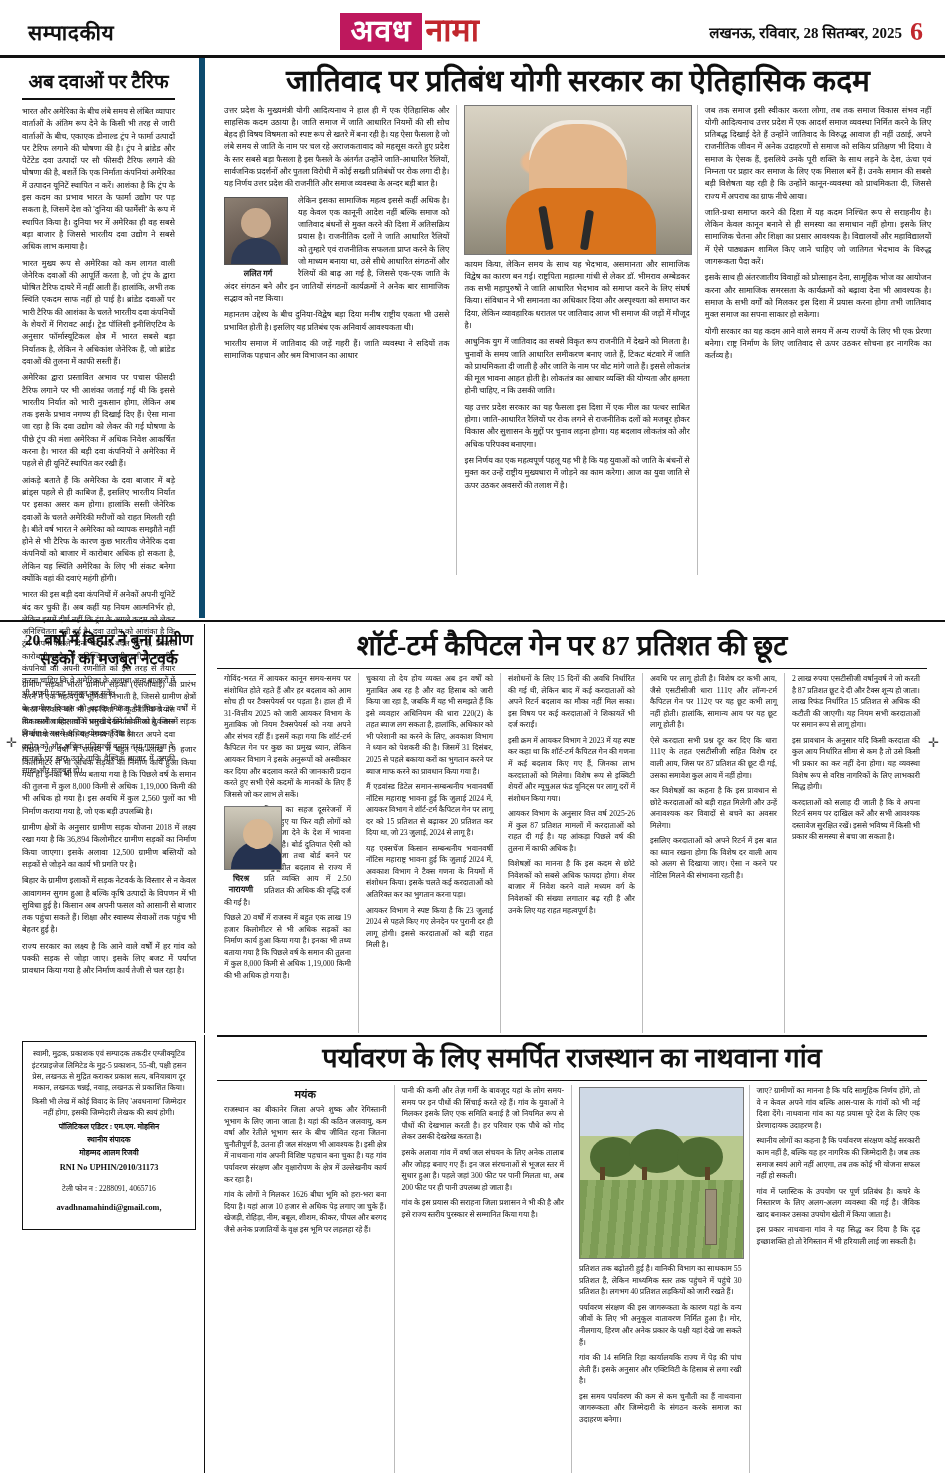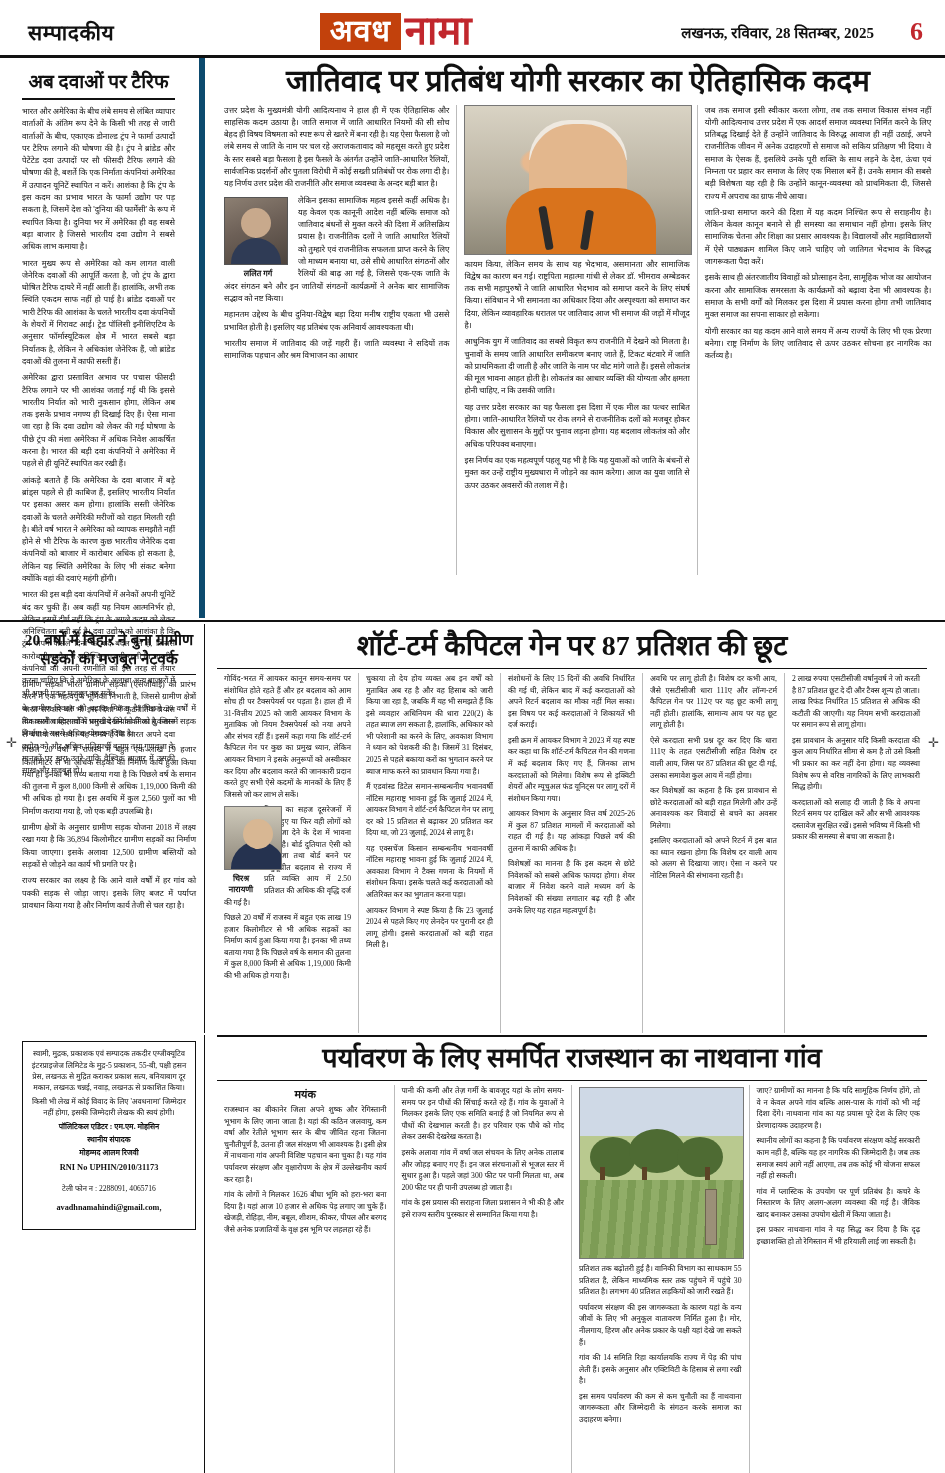--- a/index.html
+++ b/index.html
@@ -20,28 +20,28 @@
     display:flex;align-items:center;justify-content:space-between;
     padding:14px 22px 6px 28px;
     border-bottom:3px solid #111;
     height:58px;box-sizing:border-box;
   }
   .masthead-left{
     font-size:21px;font-weight:bold;letter-spacing:.5px;
   }
   .logo-wrap{display:flex;align-items:center;gap:2px;}
   .logo-box{
-    background:#c2410c;color:#fff;font-size:30px;font-weight:bold;
+    background:#be185d;color:#fff;font-size:30px;font-weight:bold;
     padding:2px 10px 4px 10px;line-height:1.05;letter-spacing:1px;
   }
   .logo-red{
-    color:#c1272d;font-size:40px;font-weight:bold;line-height:1.05;
+    color:#c1272d;font-size:32px;font-weight:bold;line-height:1.05;
     padding:2px 4px 4px 2px;
   }
-  .masthead-right{display:flex;align-items:center;gap:36px;font-family:Liberation Serif, serif;}
+  .masthead-right{display:flex;align-items:center;gap:8px;font-family:Liberation Serif, serif;}
   .dateline{font-size:15px;font-weight:bold;}
   .pageno{font-size:26px;font-weight:bold;color:#c1272d;}
   .cols{display:flex;}
   .col{padding:0 7px;box-sizing:border-box;}
 
   h1.head-main{
     font-size:30px;font-weight:bold;text-align:center;margin:6px 0 6px 0;
     line-height:1.15;
   }
   .body-text{
@@ -237,20 +237,21 @@
 
   <div class="sec" style="margin-top:2px;">
     <div style="display:flex;">
 
       <div style="width:205px;padding:0 8px 0 22px;box-sizing:border-box;border-right:1px solid #111;">
         <div class="bihar-head">20 वर्षों में बिहार ने बुना ग्रामीण सड़कों का मजबूत नेटवर्क</div>
         <div style="border-top:1px solid #111;margin-bottom:4px;"></div>
         <p class="body-text">ग्रामीण सड़कों भारत ग्रामीण सड़कों (एसजीवाई) को प्रारंभ करने में एक महत्वपूर्ण भूमिका निभाती है, जिससे ग्रामीण क्षेत्रों के ग्रामीण विकास को बढ़ावा मिलता है। पिछले 20 वर्षों में विकासशील बदलावों में प्रमुख देखने को मिला है, जिसमें सड़क निर्माण ने सबसे अधिक योगदान दिया है।</p>
         <p class="body-text">पिछले 20 वर्षों में राजस्व में बहुत एक लाख 19 हजार किलोमीटर से भी अधिक सड़कों का निर्माण कार्य हुआ किया गया है। इनका भी तथ्य बताया गया है कि पिछले वर्ष के समान की तुलना में कुल 8,000 किमी से अधिक 1,19,000 किमी की भी अधिक हो गया है। इस अवधि में कुल 2,560 पुलों का भी निर्माण कराया गया है, जो एक बड़ी उपलब्धि है।</p>
         <p class="body-text">ग्रामीण क्षेत्रों के अनुसार ग्रामीण सड़क योजना 2018 में लक्ष्य रखा गया है कि 36,894 किलोमीटर ग्रामीण सड़कों का निर्माण किया जाएगा। इसके अलावा 12,500 ग्रामीण बस्तियों को सड़कों से जोड़ने का कार्य भी प्रगति पर है।</p>
+        <p class="body-text">बिहार के ग्रामीण इलाकों में सड़क नेटवर्क के विस्तार से न केवल आवागमन सुगम हुआ है बल्कि कृषि उत्पादों के विपणन में भी सुविधा हुई है। किसान अब अपनी फसल को आसानी से बाजार तक पहुंचा सकते हैं। शिक्षा और स्वास्थ्य सेवाओं तक पहुंच भी बेहतर हुई है।</p>
         <p class="body-text">राज्य सरकार का लक्ष्य है कि आने वाले वर्षों में हर गांव को पक्की सड़क से जोड़ा जाए। इसके लिए बजट में पर्याप्त प्रावधान किया गया है और निर्माण कार्य तेजी से चल रहा है।</p>
       </div>
 
       <div style="flex:1;padding:0 18px 0 12px;box-sizing:border-box;">
         <h1 class="head-main" style="font-size:28px;">शॉर्ट-टर्म कैपिटल गेन पर 87 प्रतिशत की छूट</h1>
         <div style="border-top:1px solid #111;margin-bottom:4px;"></div>
         <div class="cols" style="height:360px;">
           <div class="col col-sep" style="width:20%;">
             <p class="body-text sm">गोविंद-भरत में आयकर कानून समय-समय पर संशोधित होते रहते हैं और हर बदलाव को आम सोच ही पर टैक्सपेयर्स पर पड़ता है। हाल ही में 31-वित्तीय 2025 को जारी आयकर विभाग के मुताबिक जो नियम टैक्सपेयर्स को नया अपने और संभव रहीं हैं। इसमें कहा गया कि शॉर्ट-टर्म कैपिटल गेन पर कुछ का प्रमुख ध्यान, लेकिन आयकर विभाग ने इसके अनुरूपों को अस्वीकार कर दिया और बदलाव करते की जानकारी प्रदान करते हुए सभी ऐसे कदमों के मानकों के लिए हैं जिससे जो कर लाभ ले सकें।</p>
             <div class="author-box" style="width:34px;">

